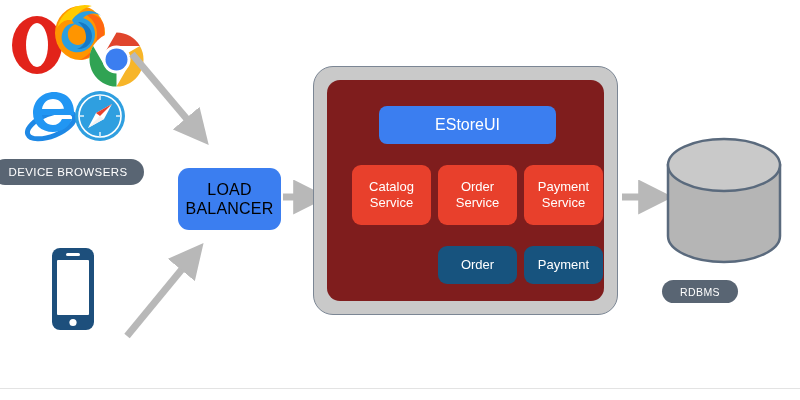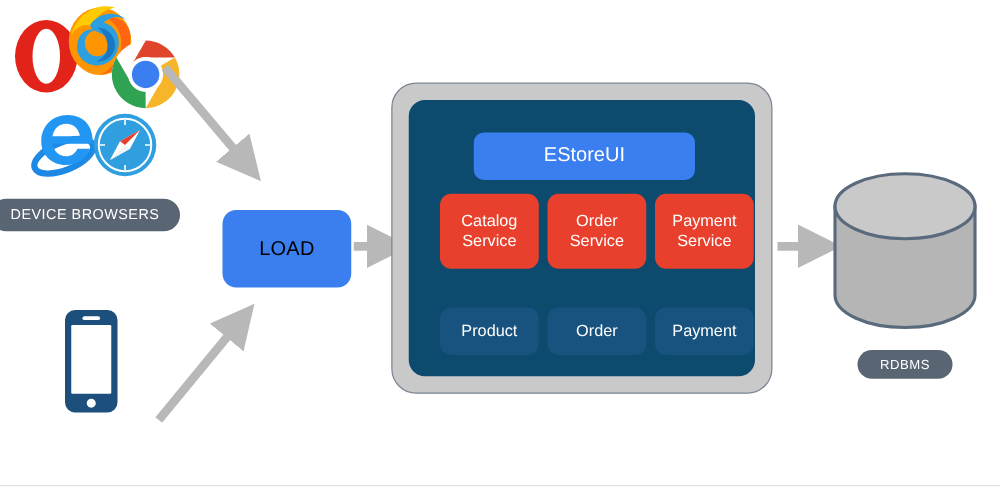--- a/index.html
+++ b/index.html
@@ -46,21 +46,21 @@
     height: 26px;
     font-size: 11.5px;
   }
   #pill-mobile {
     left: 22px;
     top: 353px;
     width: 117px;
     height: 25px;
   }
   #pill-rdbms {
-    left: 686px;
+    left: 662px;
     top: 280px;
     width: 76px;
     height: 23px;
     font-size: 10.5px;
   }
 
   
   .icon {
     position: absolute;
   }
@@ -102,21 +102,21 @@
     height: 249px;
     background: #c9c9c9;
     border: 1.5px solid #7b8694;
     border-radius: 20px;
     box-sizing: border-box;
     padding: 13px;
   }
   #services-panel {
     width: 100%;
     height: 100%;
-    background: #0c4a6e;
+    background: #7f1d1d;
     border-radius: 13px;
     box-sizing: border-box;
     position: relative;
     padding-left: 36px;
   }
 
   .box {
     position: absolute;
     border-radius: 9px;
     color: #ffffff;
@@ -134,21 +134,21 @@
     height: 38px;
     background: #3b7ef0;
     font-size: 16px;
     border-radius: 8px;
   }
   .svc {
     background: #e8402c;
     width: 79px;
     height: 60px;
     font-size: 13px;
-    top: 75px;
+    top: 85px;
   }
   .svc.c1 { left: 25px; }
   .svc.c2 { left: 111px; }
   .svc.c3 { left: 197px; }
 
   .data {
     background: #17537e;
     width: 79px;
     height: 38px;
     font-size: 13px;
@@ -260,20 +260,21 @@
     <defs>
       <marker id="ah2" markerWidth="5" markerHeight="5" refX="2.4" refY="2.5" orient="auto">
         <path d="M0,0 L5,2.5 L0,5 z" fill="#b8b8b8"></path>
       </marker>
     </defs>
     <line x1="2" y1="88" x2="67" y2="9" stroke="#b8b8b8" stroke-width="7" marker-end="url(#ah2)"></line>
   </svg>
 
   <div id="load-balancer">
     <span>LOAD</span>
+    <span>BALANCER</span>
   </div>
 
   <svg class="arrow-svg" id="arrow-lb" viewBox="0 0 36 22">
     <defs>
       <marker id="ah3" markerWidth="5" markerHeight="5" refX="2.4" refY="2.5" orient="auto">
         <path d="M0,0 L5,2.5 L0,5 z" fill="#b8b8b8"></path>
       </marker>
     </defs>
     <line x1="0" y1="11" x2="27" y2="11" stroke="#b8b8b8" stroke-width="7" marker-end="url(#ah3)"></line>
   </svg>
@@ -291,23 +292,20 @@
       </div>
       <div class="box svc c2">
         <span>Order</span>
         <span>Service</span>
       </div>
       <div class="box svc c3">
         <span>Payment</span>
         <span>Service</span>
       </div>
 
-      <div class="box data c1">
-        <span>Product</span>
-      </div>
       <div class="box data c2">
         <span>Order</span>
       </div>
       <div class="box data c3">
         <span>Payment</span>
       </div>
 
     </div>
   </div>
 

